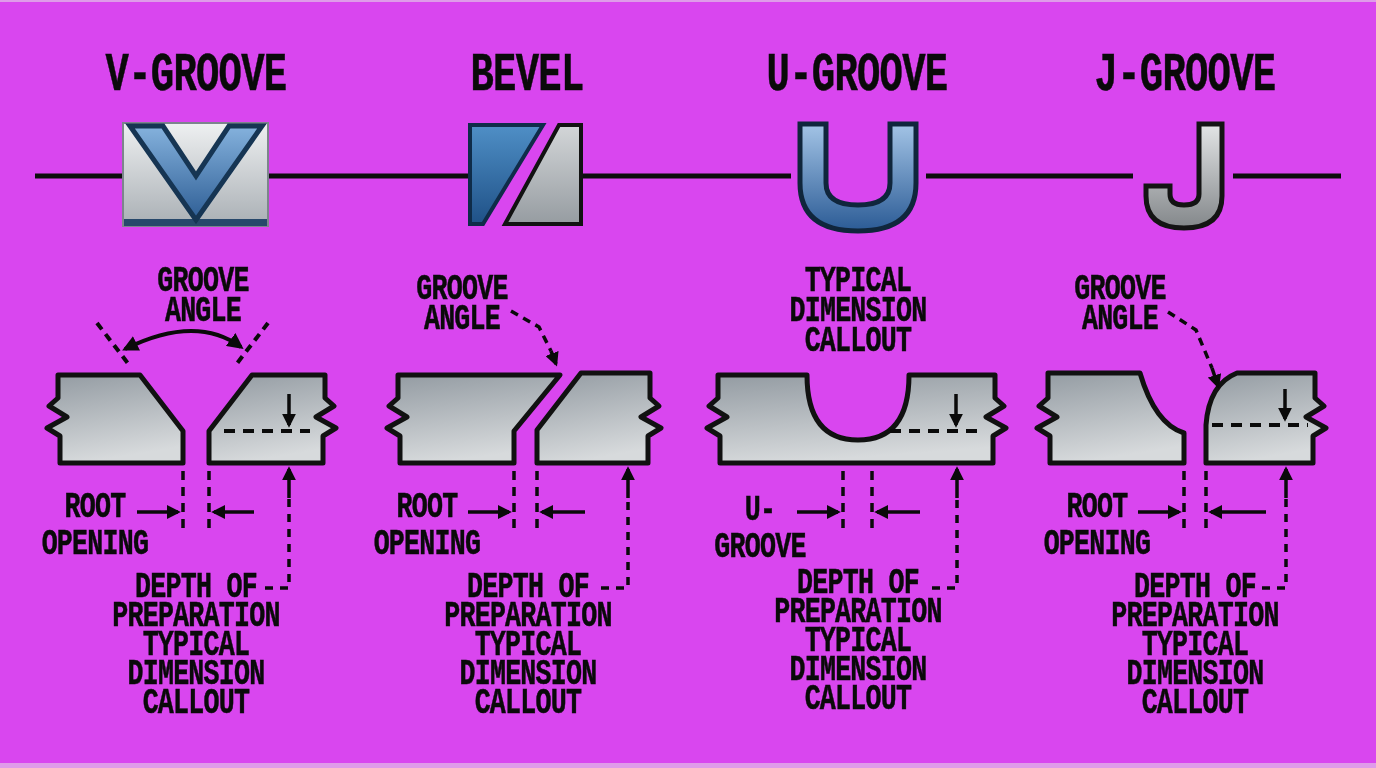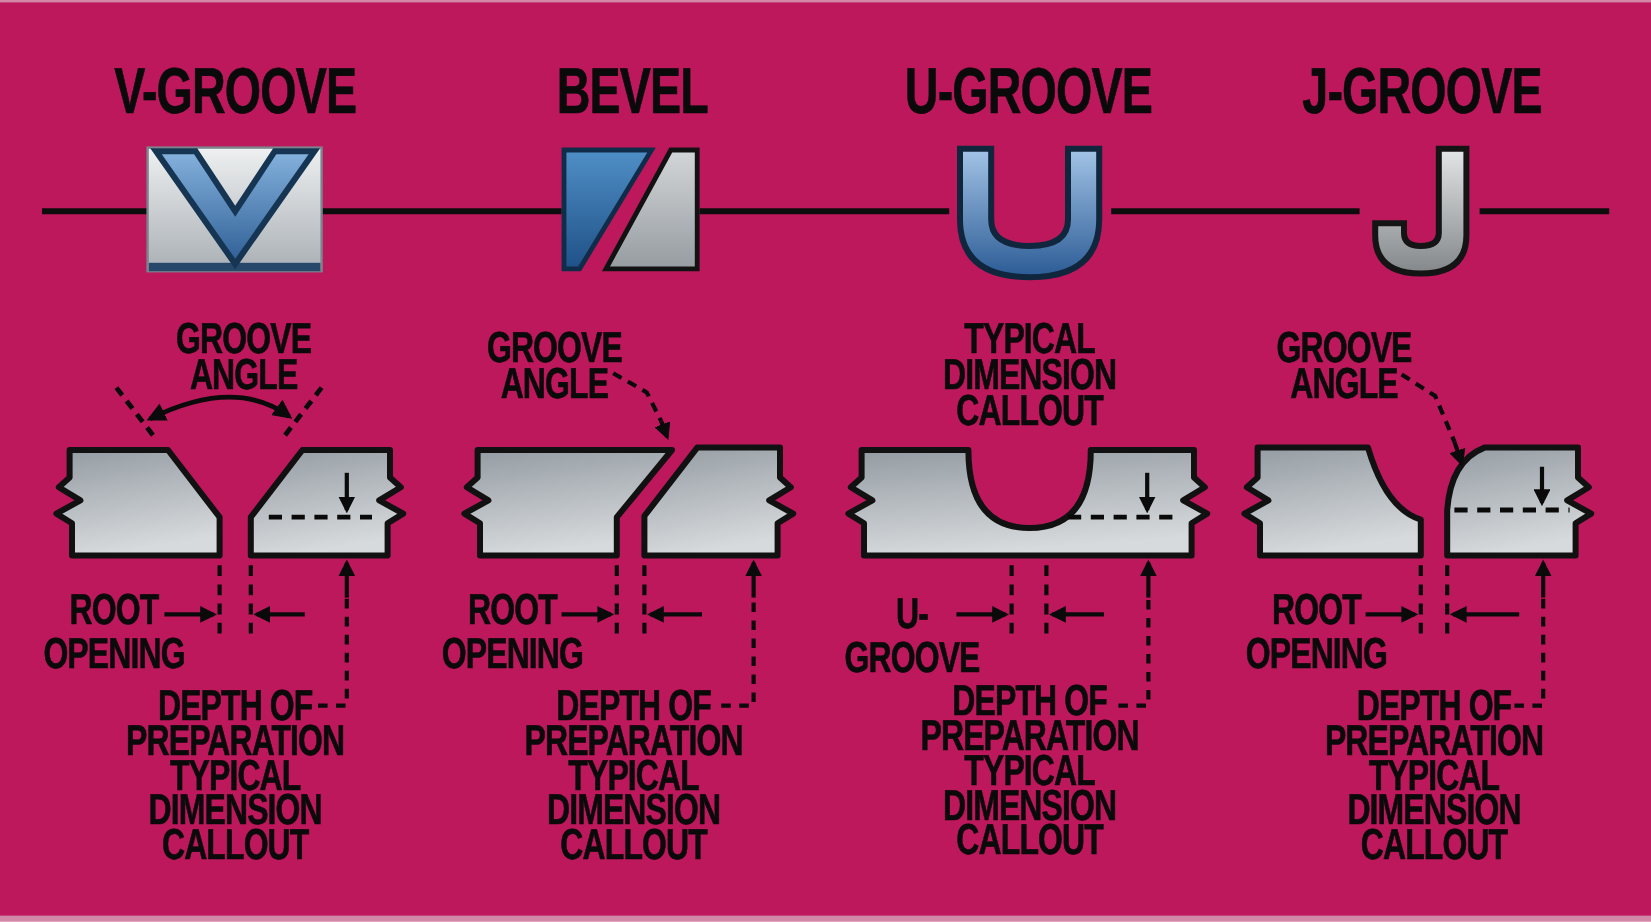--- a/index.html
+++ b/index.html
@@ -1,18 +1,18 @@
 <!DOCTYPE html>
 <html><head>
 <meta charset="utf-8">
 <style>
   html,body{margin:0;padding:0;background:#ffffff;}
   .canvas{
-    position:relative;width:1376px;height:768px;background:#be185d;
-    overflow:hidden;font-family:Liberation Sans, sans-serif;
+    position:relative;width:1376px;height:768px;background:#d946ef;
+    overflow:hidden;font-family:Liberation Mono, monospace;
   }
   .diagram-svg{position:absolute;left:0;top:0;}
   .lbl{
     position:absolute;text-align:center;color:#0a0a0a;font-weight:bold;
     white-space:nowrap;transform:scaleX(.74);transform-origin:center top;
     -webkit-text-stroke:.5px #0a0a0a;letter-spacing:-1px;
   }
   .title{font-size:54px;line-height:54px;transform:scaleX(.72);}
   .ann{font-size:36px;line-height:30px;}
   .root{font-size:36px;line-height:37px;}

